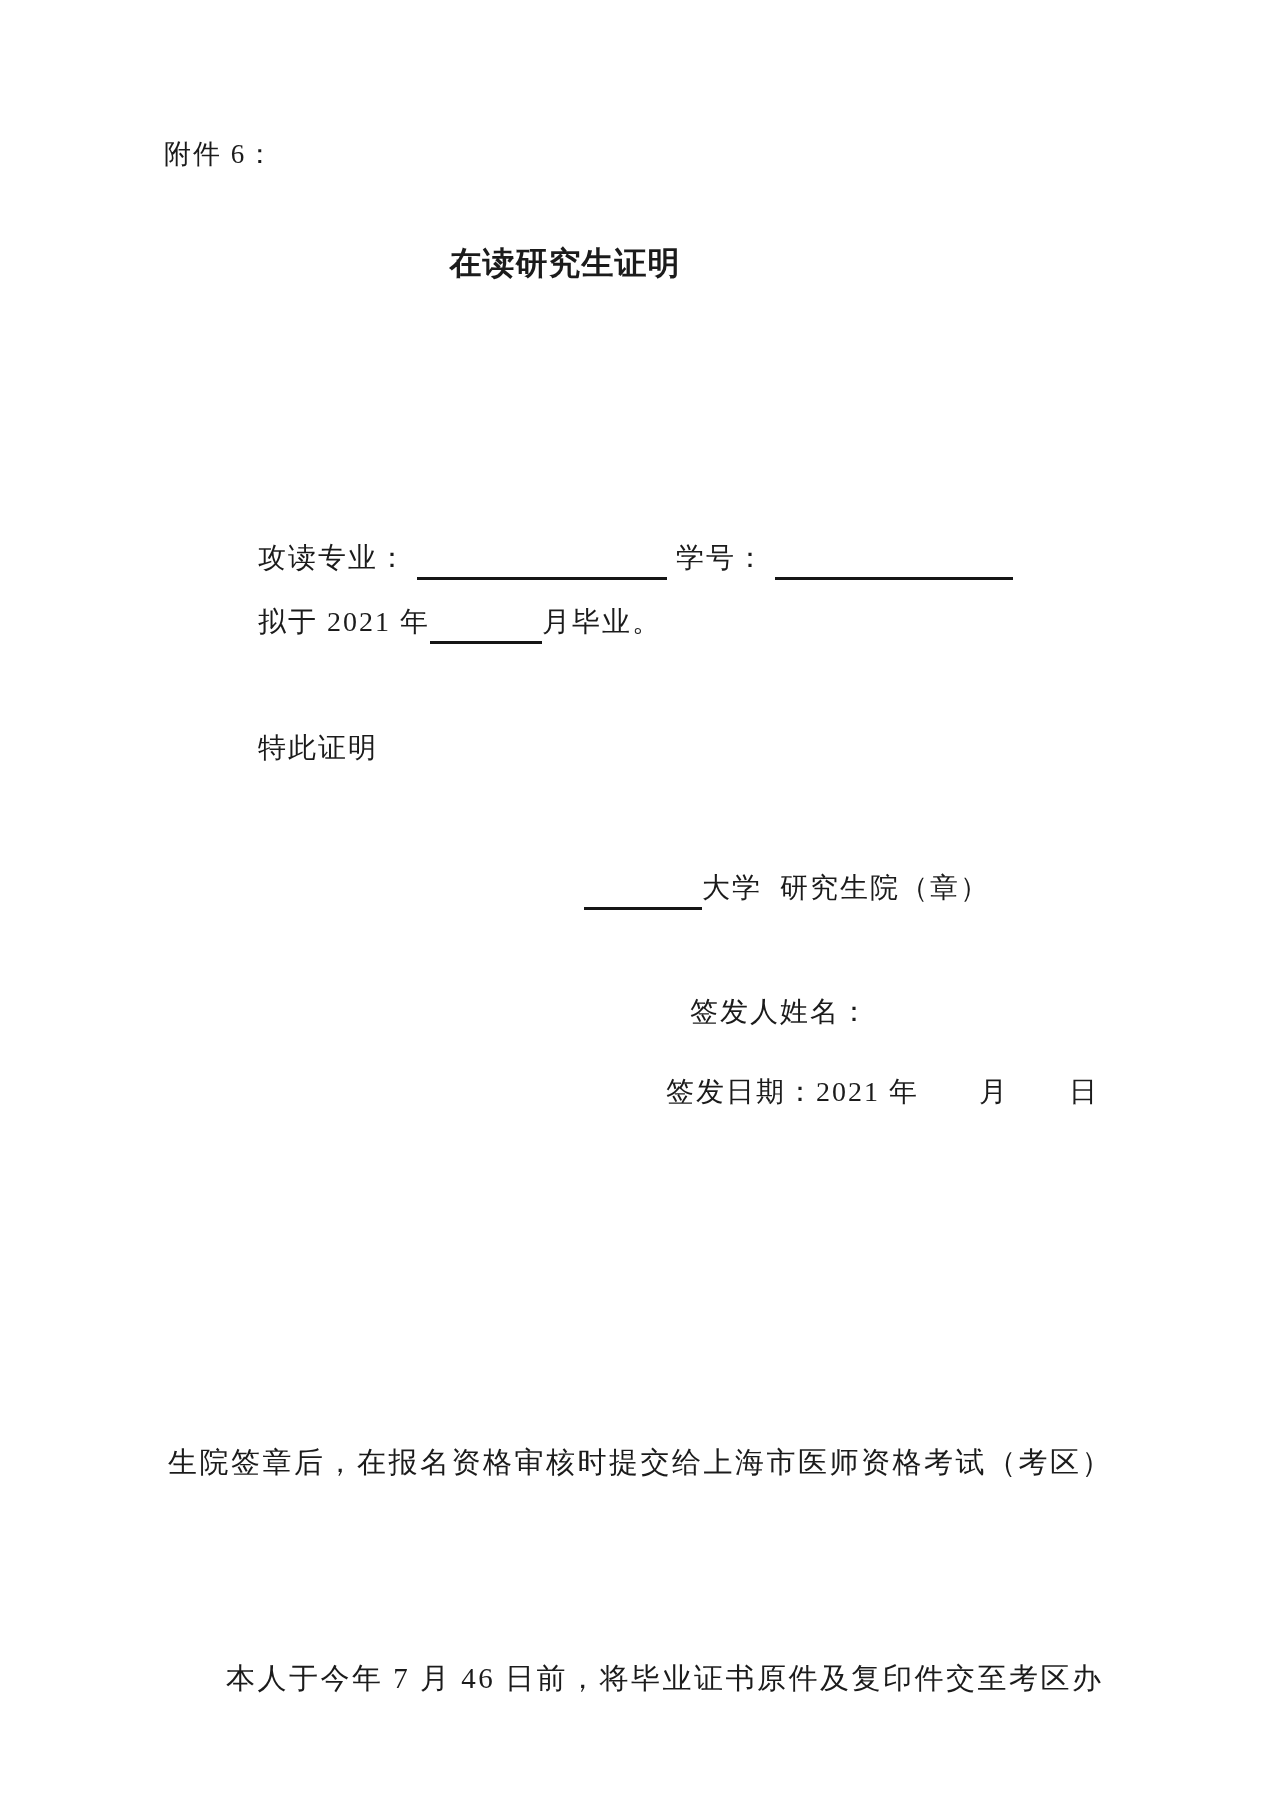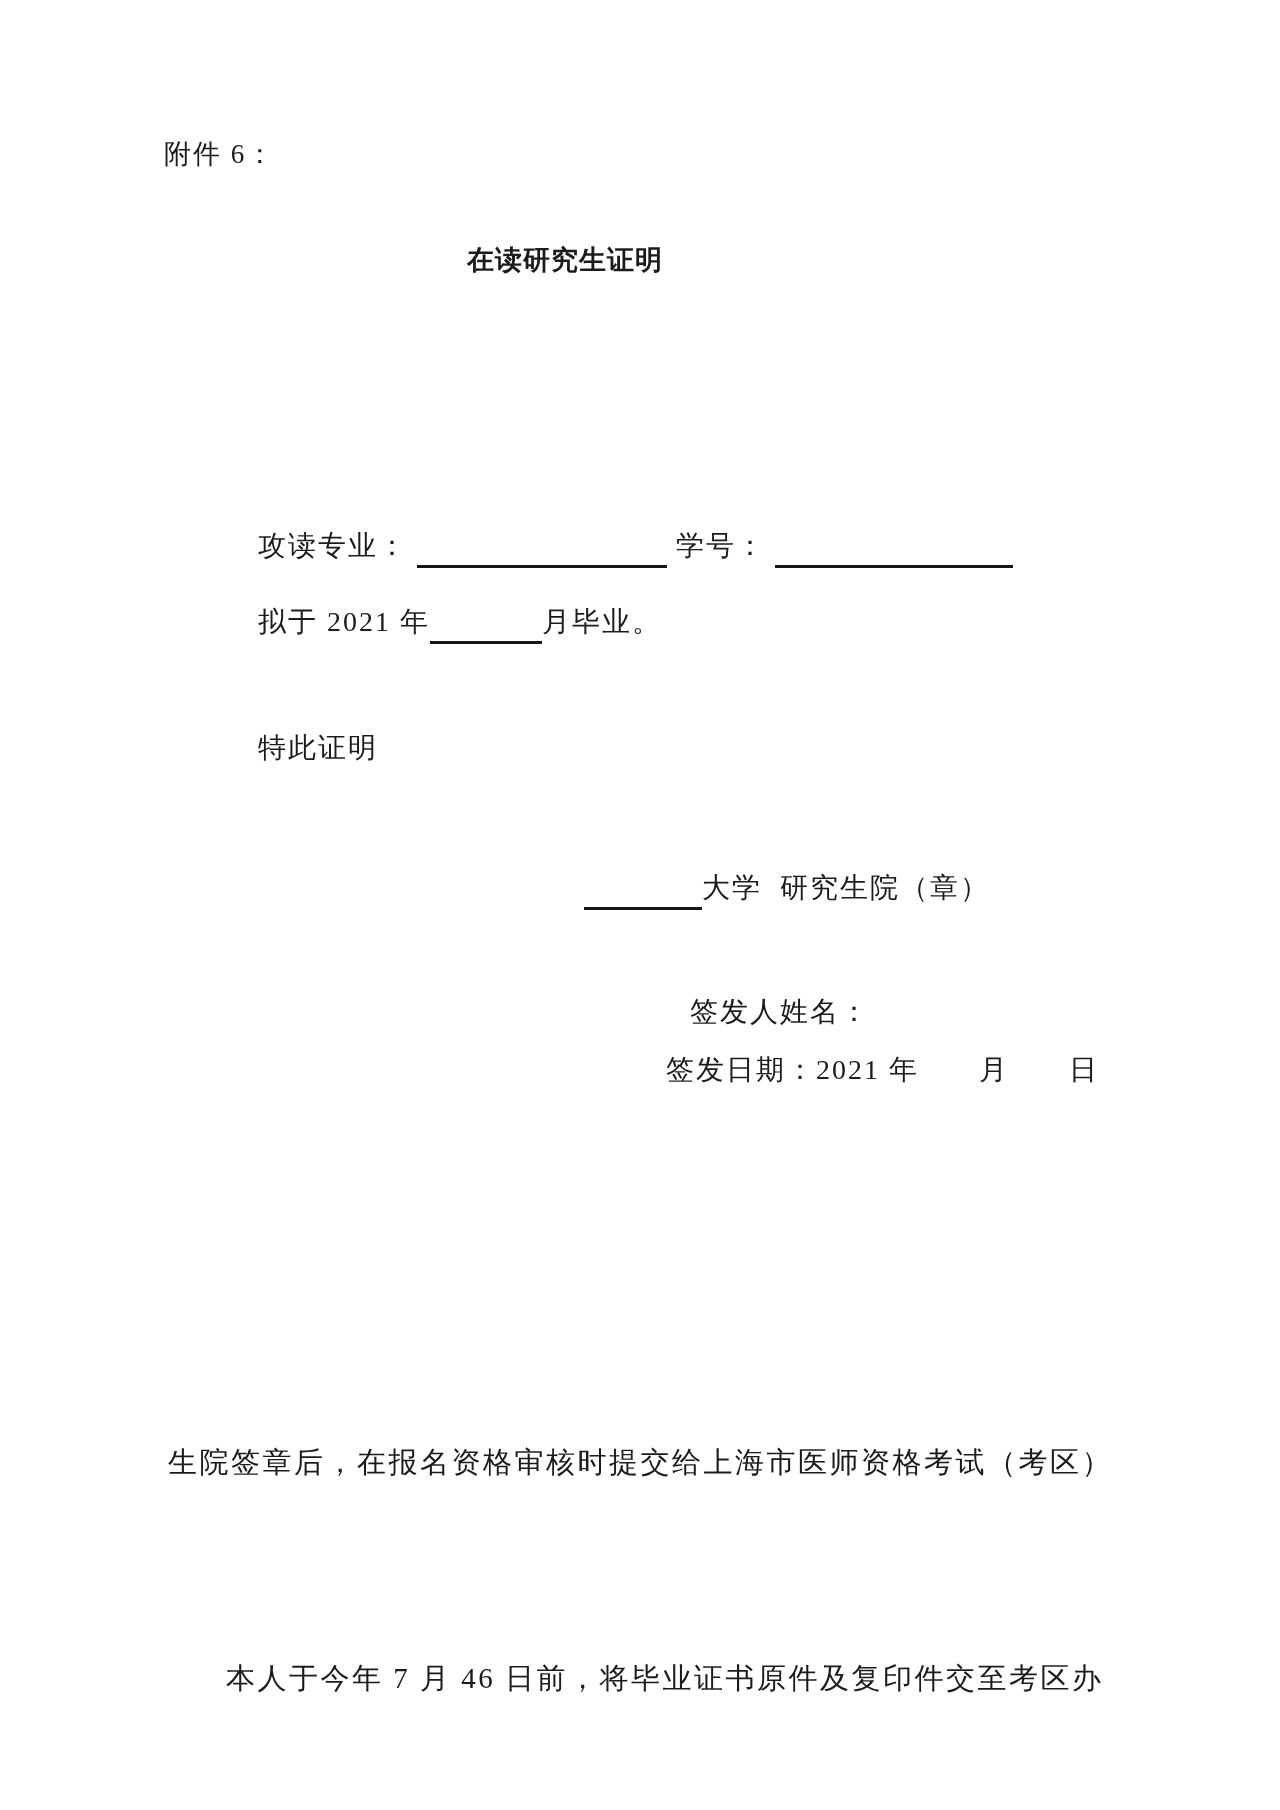--- a/index.html
+++ b/index.html
@@ -24,21 +24,21 @@
     white-space: pre;
   }
   .title-row {
     position: absolute;
     left: 0;
     top: 242px;
     width: 1130px;
     text-align: center;
   }
   .title-row span {
-    font-size: 27px;
+    font-size: 32px;
     font-weight: 600;
     letter-spacing: 1px;
     white-space: pre;
   }
   .form-line {
     position: absolute;
     left: 222px;
     font-size: 28px;
     letter-spacing: 2px;
     line-height: 44px;
@@ -67,41 +67,41 @@
 
 <div class="page">
 
   <div class="attachment">附件 6：</div>
 
   <div class="title-row">
     <span>在读研究生证明</span>
   </div>
 
 
-  <div class="form-line" style="top: 480px;">
+  <div class="form-line" style="top: 492px;">
     <span>攻读专业： </span><span class="blank" style="width:250px"></span><span> 学号： </span><span class="blank" style="width:238px"></span>
   </div>
 
   <div class="form-line" style="top: 556px; text-align: right;">
     <span>拟于 2021 年</span><span class="blank" style="width:112px"></span><span>月毕业。</span>
   </div>
 
   <div class="form-line" style="top: 682px;">
     <span>特此证明</span>
   </div>
 
   <div class="form-line" style="left: 548px; top: 822px;">
     <span class="blank" style="width:118px"></span><span>大学  研究生院（章）</span>
   </div>
 
   <div class="form-line" style="left: 654px; top: 946px;">
     <span>签发人姓名：</span>
   </div>
 
-  <div class="form-line" style="left: 630px; top: 1004px;">
+  <div class="form-line" style="left: 630px; top: 1026px;">
     <span>签发日期：2021 年　　月　　日</span>
   </div>
 
   <div class="note-para" style="top: 1282px;">
     <span class="note-line">生院签章后，在报名资格审核时提交给上海市医师资格考试（考区）</span>
     
   </div>
 
   <div class="note-para" style="top: 1498px;">
     <span class="note-line indent">本人于今年 7 月 46 日前，将毕业证书原件及复印件交至考区办</span>

